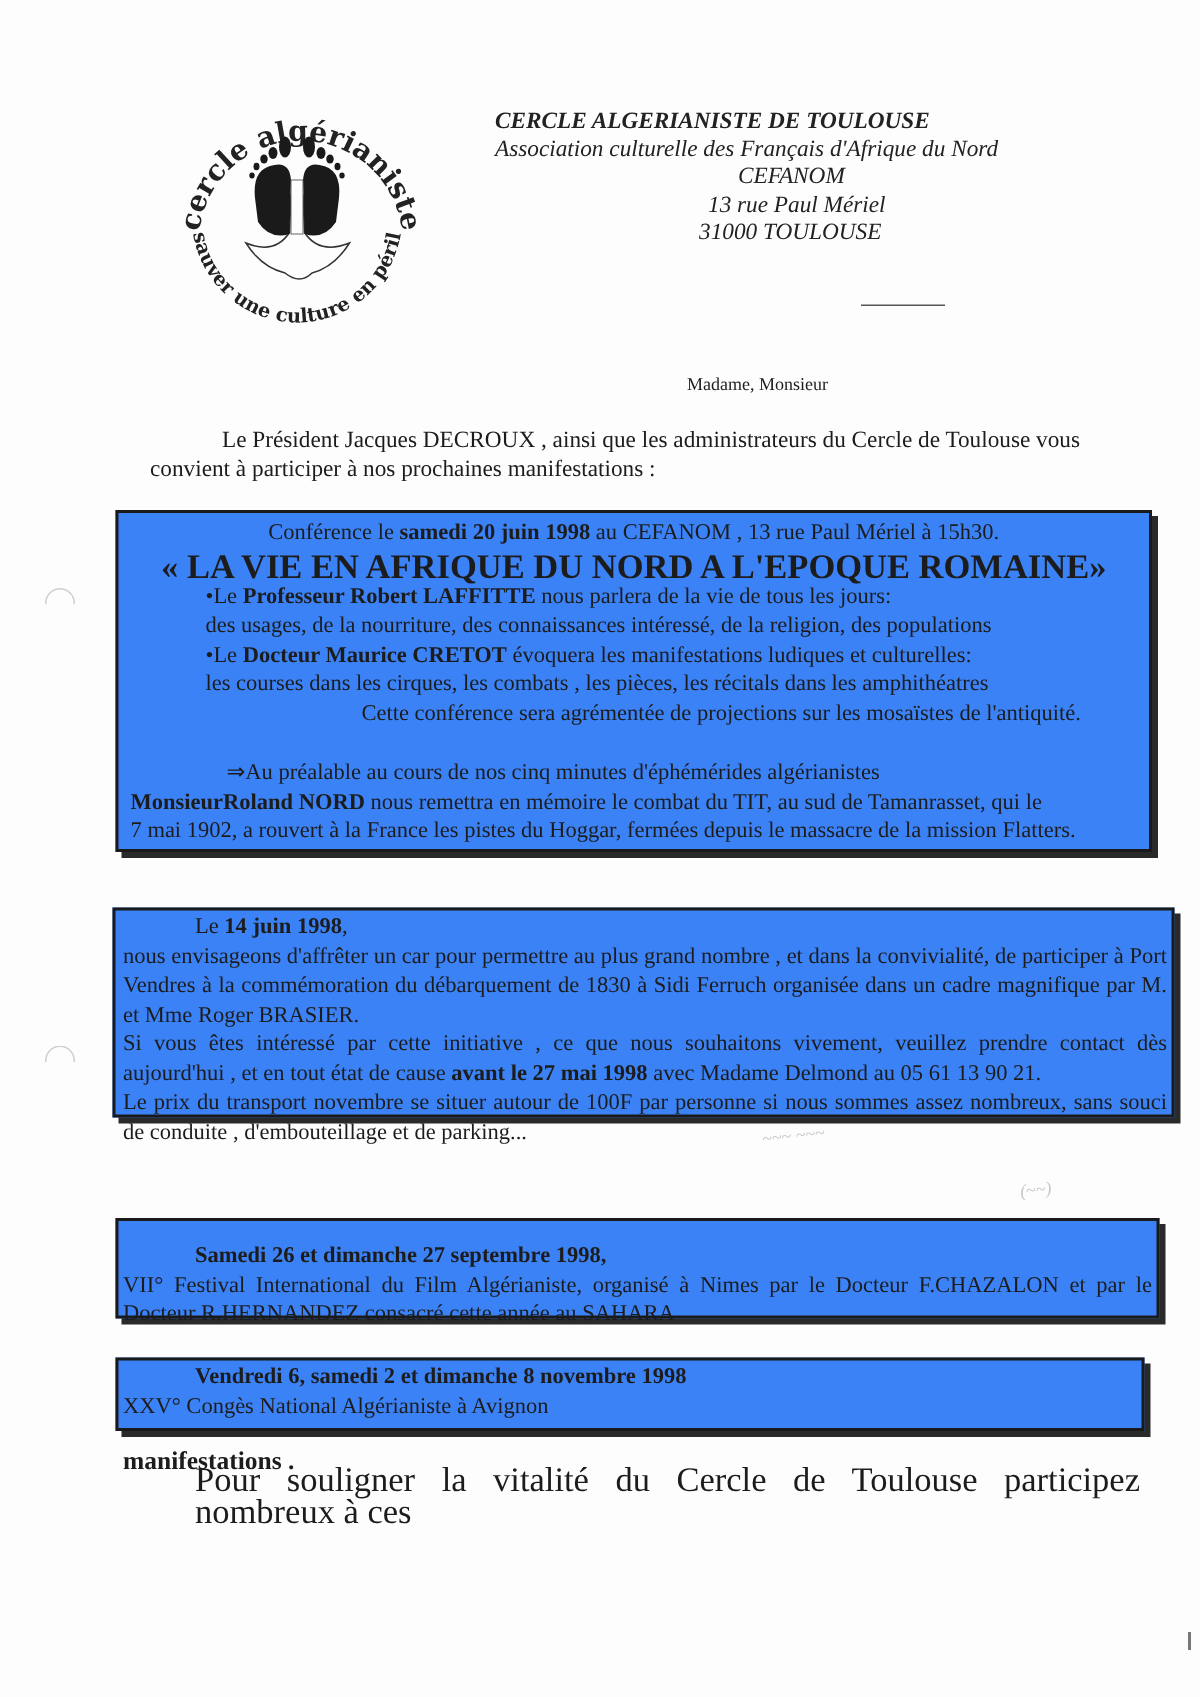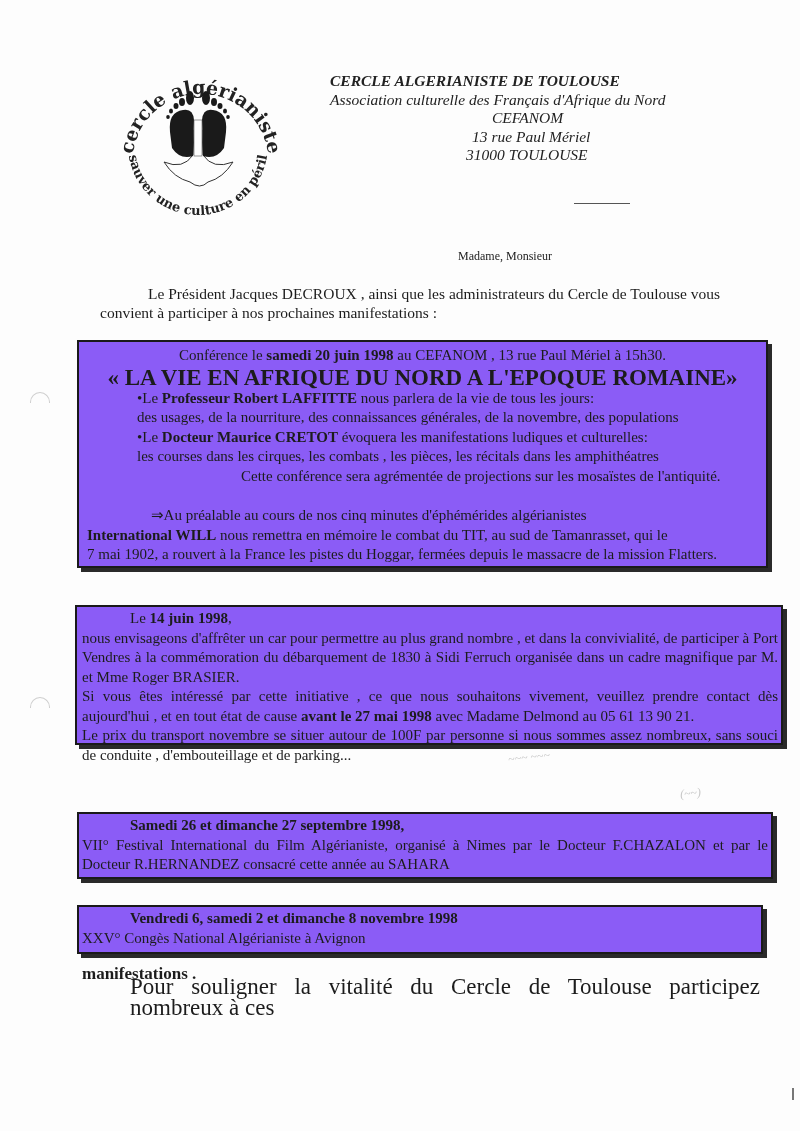--- a/index.html
+++ b/index.html
@@ -18,37 +18,37 @@
   .header .l3 { padding-left: 162px; }
   .header .l4 { padding-left: 142px; }
   .header .l5 { padding-left: 136px; }
   .rule { left: 574px; top: 203px; width: 56px; height: 1px; background: #555; }
   .salutation { left: 458px; top: 227px; font-size: 12px; margin-top: 22px; }
   .intro { left: 100px; top: 284px; width: 640px; font-size: 15.5px; line-height: 19px; }
   .intro .indent { display: inline-block; width: 48px; }
   .box {
     border: 2px solid #1a1a1a;
     box-shadow: 4px 4px 0 #2a2a2a;
-    background: #8b5cf6;
+    background: #3b82f6;
     font-size: 15px; line-height: 19.5px;
     box-sizing: border-box;
   }
   .box1 { left: 77px; top: 340px; width: 691px; height: 228px; padding: 4px 8px; }
   .box1 .c { text-align: center; }
   .box1 .title { font-size: 23px; font-weight: bold; text-align: center; line-height: 22px; margin: 1px 0 0 0; }
   .box1 .p { padding-left: 50px; }
   .box1 .p2 { padding-left: 50px; }
   .box1 .p3 { padding-left: 50px; }
   .box1 .proj { padding-left: 154px; }
   .box1 .gap { height: 20px; }
   .box1 .pre { padding-left: 64px; }
   .box1 .mono { padding-left: 0; }
   .box2 { left: 75px; top: 605px; width: 708px; height: 140px; padding: 2px 3px 2px 5px; text-align: justify; }
   .box2 .date { padding-left: 48px; }
-  .box3 { left: 77px; top: 812px; width: 696px; height: 67px; padding: 2px 3px; text-align: justify; }
+  .box3 { left: 77px; top: 812px; width: 696px; height: 67px; padding: 14px 3px; text-align: justify; }
   .box3 .date, .box4 .date { padding-left: 48px; font-weight: bold; }
   .box4 { left: 77px; top: 905px; width: 686px; height: 49px; padding: 2px 3px; }
   .closing { left: 130px; top: 976px; width: 630px; font-size: 23px; font-weight: normal; line-height: 21px; text-align: justify; text-align-last: left; }
   .closing-l2 { left: 82px; top: 964px; font-size: 17px; font-weight: bold; }
   b { font-weight: bold; }
   .punch { width: 18px; height: 10px; border: 1px solid #cfcfcf; border-bottom: none; border-radius: 10px 10px 0 0; }
   .pencil { color: #c8c8c8; font-size: 12px; font-style: italic; transform: rotate(-6deg); }
   .pagemark { left: 792px; top: 1088px; width: 2px; height: 12px; background: #777; }
 </style>
 </head>
@@ -100,30 +100,30 @@
 <div class="abs intro"><span class="indent"></span><span>Le Président Jacques DECROUX , ainsi que les administrateurs du Cercle de Toulouse vous convient à participer à nos prochaines manifestations :</span></div>
 
 <div class="abs box box1">
   <div class="c">
     <span>Conférence le </span><b>samedi 20 juin 1998</b><span> au CEFANOM , 13 rue Paul Mériel à 15h30.</span>
   </div>
   <div class="title">« LA VIE EN AFRIQUE DU NORD A L'EPOQUE ROMAINE»</div>
   <div class="p">
     <span>•Le </span><b>Professeur Robert LAFFITTE</b><span> nous parlera de la vie de tous les jours:</span>
   </div>
-  <div class="p2">des usages, de la nourriture, des connaissances générales, de la novembre, des populations</div>
+  <div class="p2">des usages, de la nourriture, des connaissances intéressé, de la religion, des populations</div>
   <div class="p">
     <span>•Le </span><b>Docteur Maurice CRETOT</b><span> évoquera les manifestations ludiques et culturelles:</span>
   </div>
   <div class="p3">les courses dans les cirques, les combats , les pièces, les récitals dans les amphithéatres</div>
   <div class="proj">Cette conférence sera agrémentée de projections  sur les mosaïstes de l'antiquité.</div>
   <div class="gap"></div>
   <div class="pre">⇒Au préalable au cours de nos cinq minutes d'éphémérides algérianistes</div>
   <div class="mono">
-    <b>International WILL</b><span> nous remettra en mémoire le combat du TIT, au sud de Tamanrasset, qui le</span>
+    <b>MonsieurRoland NORD</b><span> nous remettra en mémoire le combat du TIT, au sud de Tamanrasset, qui le</span>
   </div>
   <div class="mono">7 mai 1902, a rouvert à la France les pistes du Hoggar, fermées depuis le massacre de la mission Flatters.</div>
 </div>
 
 <div class="abs box box2">
   <div class="date">
     <span>Le </span><b>14 juin 1998</b><span>,</span>
   </div>
   <div> nous envisageons d'affrêter un car pour permettre au plus grand nombre , et dans la convivialité, de participer à Port Vendres à la commémoration du débarquement de 1830 à Sidi Ferruch organisée dans un cadre magnifique par  M. et Mme Roger  BRASIER.</div>
   <div>

